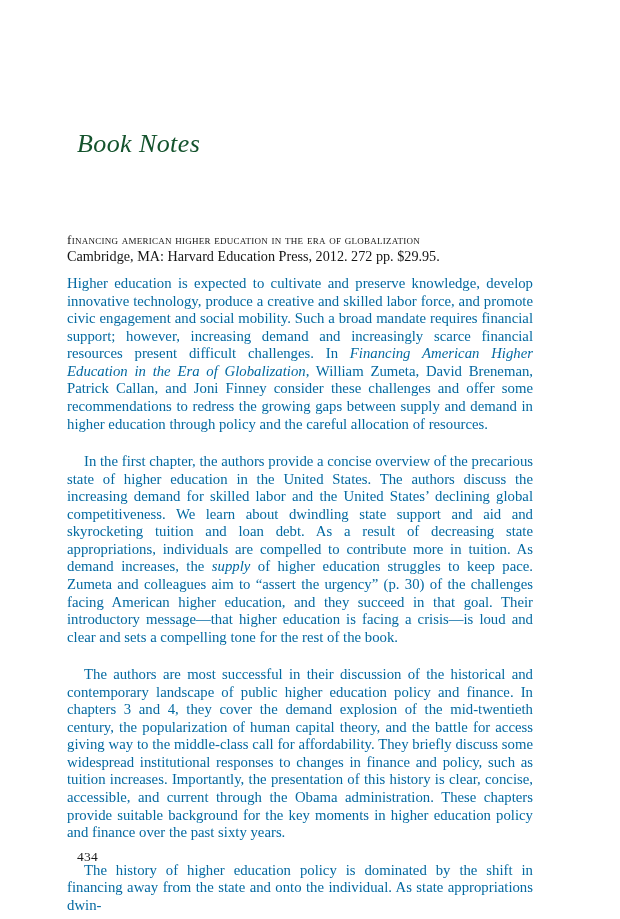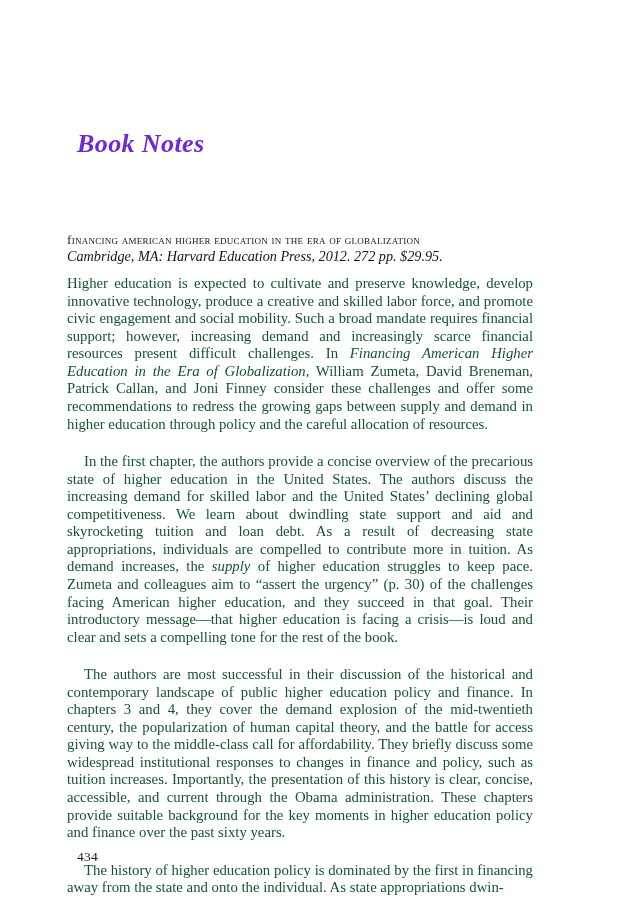--- a/index.html
+++ b/index.html
@@ -26,23 +26,23 @@
     background: #ffffff;
   }
 
   
   .section-title {
     position: absolute;
     left: 77px;
     top: 113px;
     font-size: 26px;
     font-style: italic;
-    font-weight: bold;
+    font-weight: normal;
     letter-spacing: 0.4px;
-    color: #6d28d9;
+    color: #14532d;
     line-height: 1.1;
     white-space: nowrap;
   }
 
   
   .content {
     position: absolute;
     left: 67px;
     top: 231px;
     width: 466px;
@@ -68,37 +68,36 @@
     font-size: 14.6px;
     line-height: 17.2px;
     color: #141414;
     margin: 0;
   }
   .citation-authors span {
     display: block;
   }
   .citation-pub {
     font-size: 14.2px;
-    font-style: italic;
     line-height: 17.2px;
     color: #141414;
     margin: 0;
   }
 
   
   .body-text {
     margin-top: 10px;
   }
   .para {
     font-size: 14.75px;
     line-height: 17.55px;
     text-align: justify;
     text-justify: inter-word;
     margin: 0;
-    color: #14532d;
+    color: #0369a1;
     hyphens: manual;
   }
   .para.indent {
     text-indent: 17px;
     margin-top: 20px;
   }
   .para em {
     font-style: italic;
   }
 
@@ -127,20 +126,20 @@
     </div>
 
     <div class="body-text">
 
       <p class="para"><span>Higher education is expected to cultivate and preserve knowledge, develop innovative technology, produce a creative and skilled labor force, and promote civic engagement and social mobility. Such a broad mandate requires financial support; however, increasing demand and increasingly scarce financial resources present difficult challenges. In </span><em>Financing American Higher Education in the Era of Globalization</em><span>, William Zumeta, David Breneman, Patrick Callan, and Joni Finney consider these challenges and offer some recommendations to redress the growing gaps between supply and demand in higher education through policy and the careful allocation of resources.</span></p>
 
       <p class="para indent"><span>In the first chapter, the authors provide a concise overview of the precarious state of higher education in the United States. The authors discuss the increasing demand for skilled labor and the United States’ declining global competitiveness. We learn about dwindling state support and aid and skyrocketing tuition and loan debt. As a result of decreasing state appropriations, individuals are compelled to contribute more in tuition. As demand increases, the </span><em>supply</em><span> of higher education struggles to keep pace. Zumeta and colleagues aim to “assert the urgency” (p. 30) of the challenges facing American higher education, and they succeed in that goal. Their introductory message—that higher education is facing a crisis—is loud and clear and sets a compelling tone for the rest of the book.</span></p>
 
       <p class="para indent">The authors are most successful in their discussion of the historical and contemporary landscape of public higher education policy and finance. In chapters 3 and 4, they cover the demand explosion of the mid-twentieth century, the popularization of human capital theory, and the battle for access giving way to the middle-class call for affordability. They briefly discuss some widespread institutional responses to changes in finance and policy, such as tuition increases. Importantly, the presentation of this history is clear, concise, accessible, and current through the Obama administration. These chapters provide suitable background for the key moments in higher education policy and finance over the past sixty years.</p>
 
-      <p class="para indent">The history of higher education policy is dominated by the first in financing away from the state and onto the individual. As state appropriations dwin-</p>
+      <p class="para indent">The history of higher education policy is dominated by the shift in financing away from the state and onto the individual. As state appropriations dwin-</p>
 
     </div>
   </div>
 
   <div class="folio">434</div>
 
 </div>
 
 </body></html>

